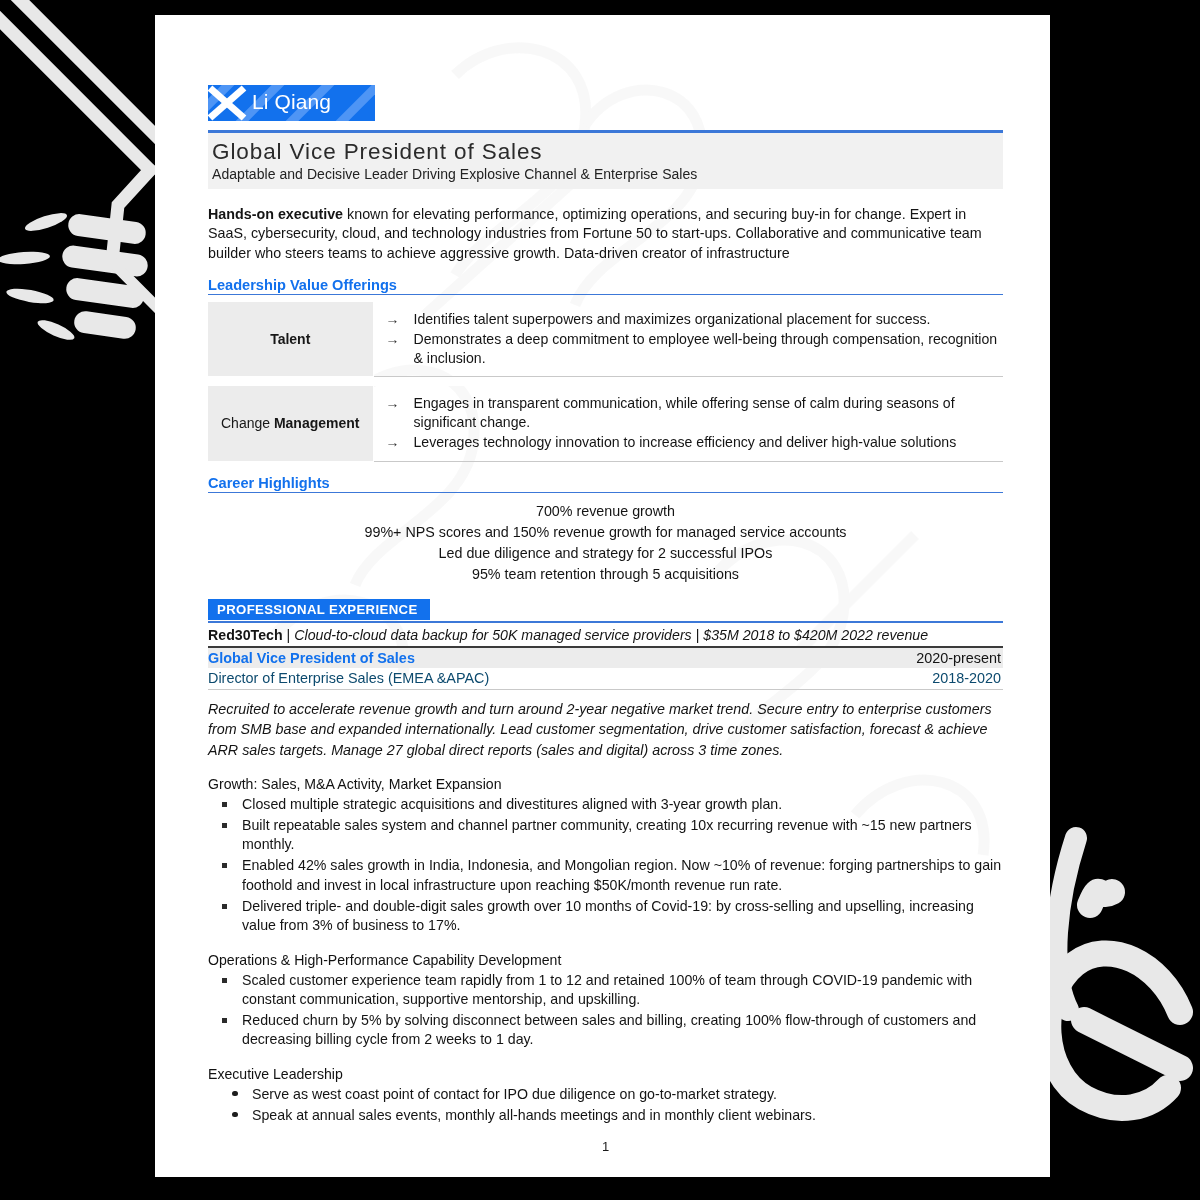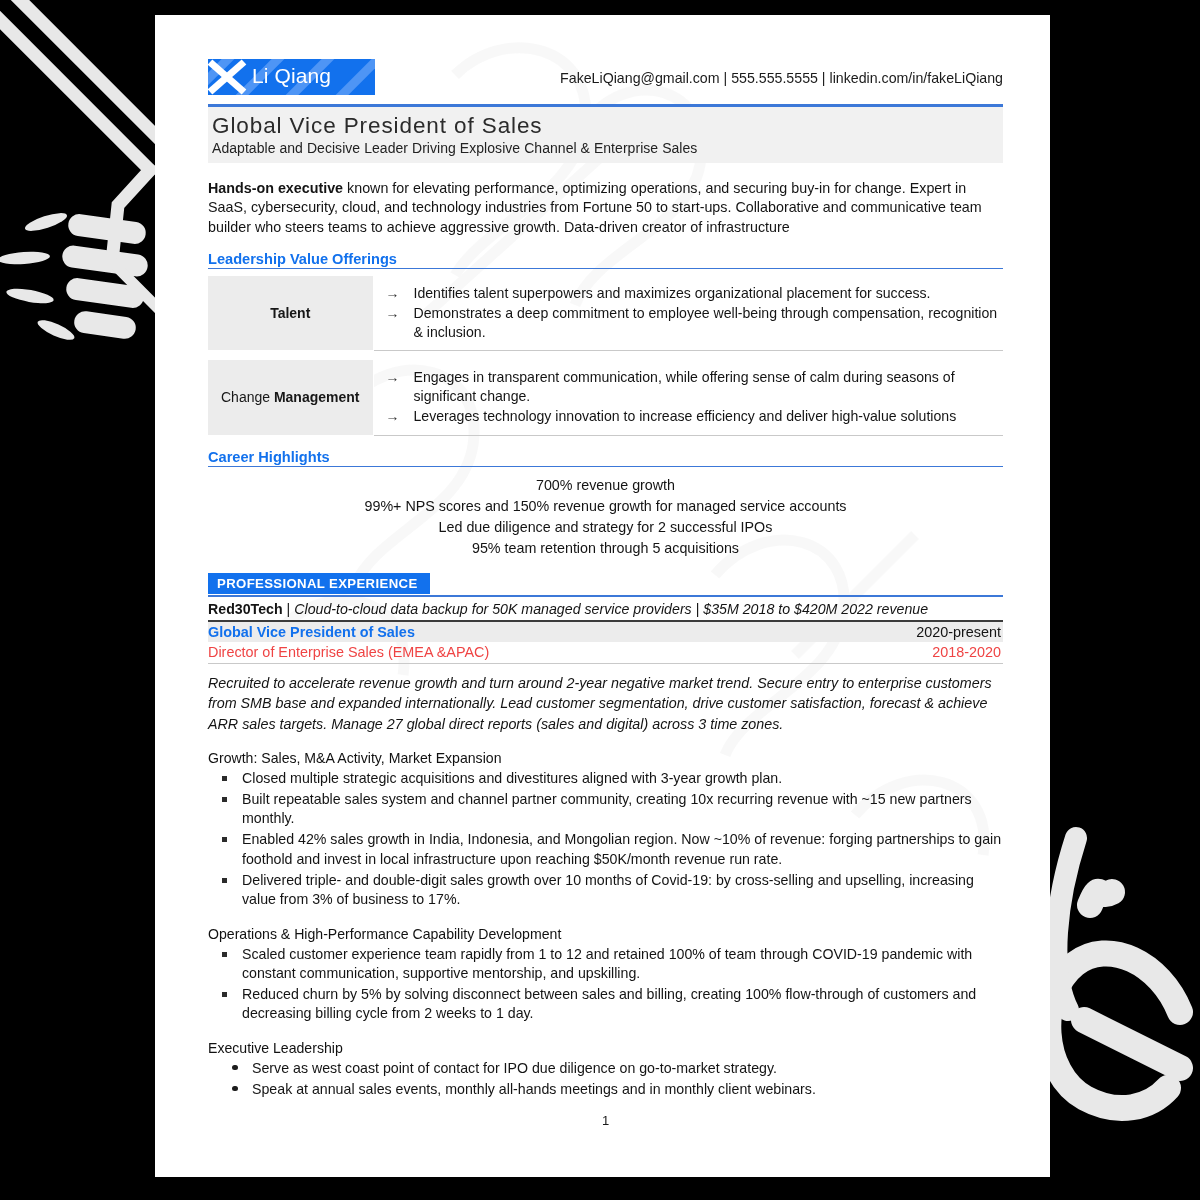--- a/index.html
+++ b/index.html
@@ -28,21 +28,21 @@
 
   #content {
     position:absolute;
     left:53px; top:0;
     width:795px;
     height:100%;
     z-index:2;
   }
 
   
-  .hdr { position:relative; height:45px; margin-top:44px;text-decoration:underline; }
+  .hdr { position:relative; height:45px; margin-top:70px;text-decoration:underline; }
   .name-banner {
     position:absolute; left:0; top:0;
     width:167px; height:36px;
     background:#1271ED;
     overflow:hidden;
   }
   .name-banner .xmark {
     position:absolute; left:-4px; top:-3px;
     width:46px; height:42px;
   }
@@ -114,21 +114,21 @@
   .company b { font-weight:bold; }
   .company i { font-style:italic; }
   .company-rule { height:2.2px; background:#3b3b3b; margin-top:3px; }
 
   .role-row {
     display:flex; justify-content:space-between; align-items:baseline;
     font-size:14.4px; padding:2px 2px 2px 0;
   }
   .role-row.primary { background:#ececec; color:#1271ED; font-weight:bold; }
   .role-row.primary .dates { color:#141414; font-weight:normal; }
-  .role-row.secondary { color:#ef4444;gap:20px; }
+  .role-row.secondary { color:#0c4a6e;gap:20px; }
   .role-rule { height:1px; background:#c9c9c9; margin-top:1px; }
 
   .role-desc {
     margin-top:9px; font-style:italic; font-size:14.3px;
     color:#141414; line-height:1.42;
   }
 
   .grp-head { margin-top:16px; font-weight:normal; font-size:14.1px; color:#111; }
   ul.sq, ul.rd { margin:3px 0 0 0; padding:0; list-style:none; }
   ul.sq li, ul.rd li {
@@ -211,21 +211,20 @@
           </g>
         </svg>
         <svg class="xmark" viewBox="0 0 46 42" aria-hidden="true">
           <g stroke="#ffffff" stroke-width="7" fill="none">
             <path d="M 6 6 L 40 36"></path>
             <path d="M 40 6 L 6 36"></path>
           </g>
         </svg>
         <span class="name-text">Li Qiang</span>
       </div>
-      <div class="contact">FakeLiQiang@gmail.com | 555.555.5555 | linkedin.com/in/fakeLiQiang</div>
     </div>
     <div class="hdr-rule"></div>
 
     <div class="title-band">
       <div class="title-main">Global Vice President of Sales</div>
       <div class="title-sub">Adaptable and Decisive Leader Driving Explosive Channel &amp; Enterprise Sales</div>
     </div>
 
     <div class="summary">
       <b>Hands-on executive</b><span> known for elevating performance, optimizing operations, and securing buy-in for change. Expert in SaaS, cybersecurity, cloud, and technology industries from Fortune 50 to start-ups.  Collaborative and communicative team builder who steers teams to achieve aggressive growth. Data-driven creator of infrastructure</span>

